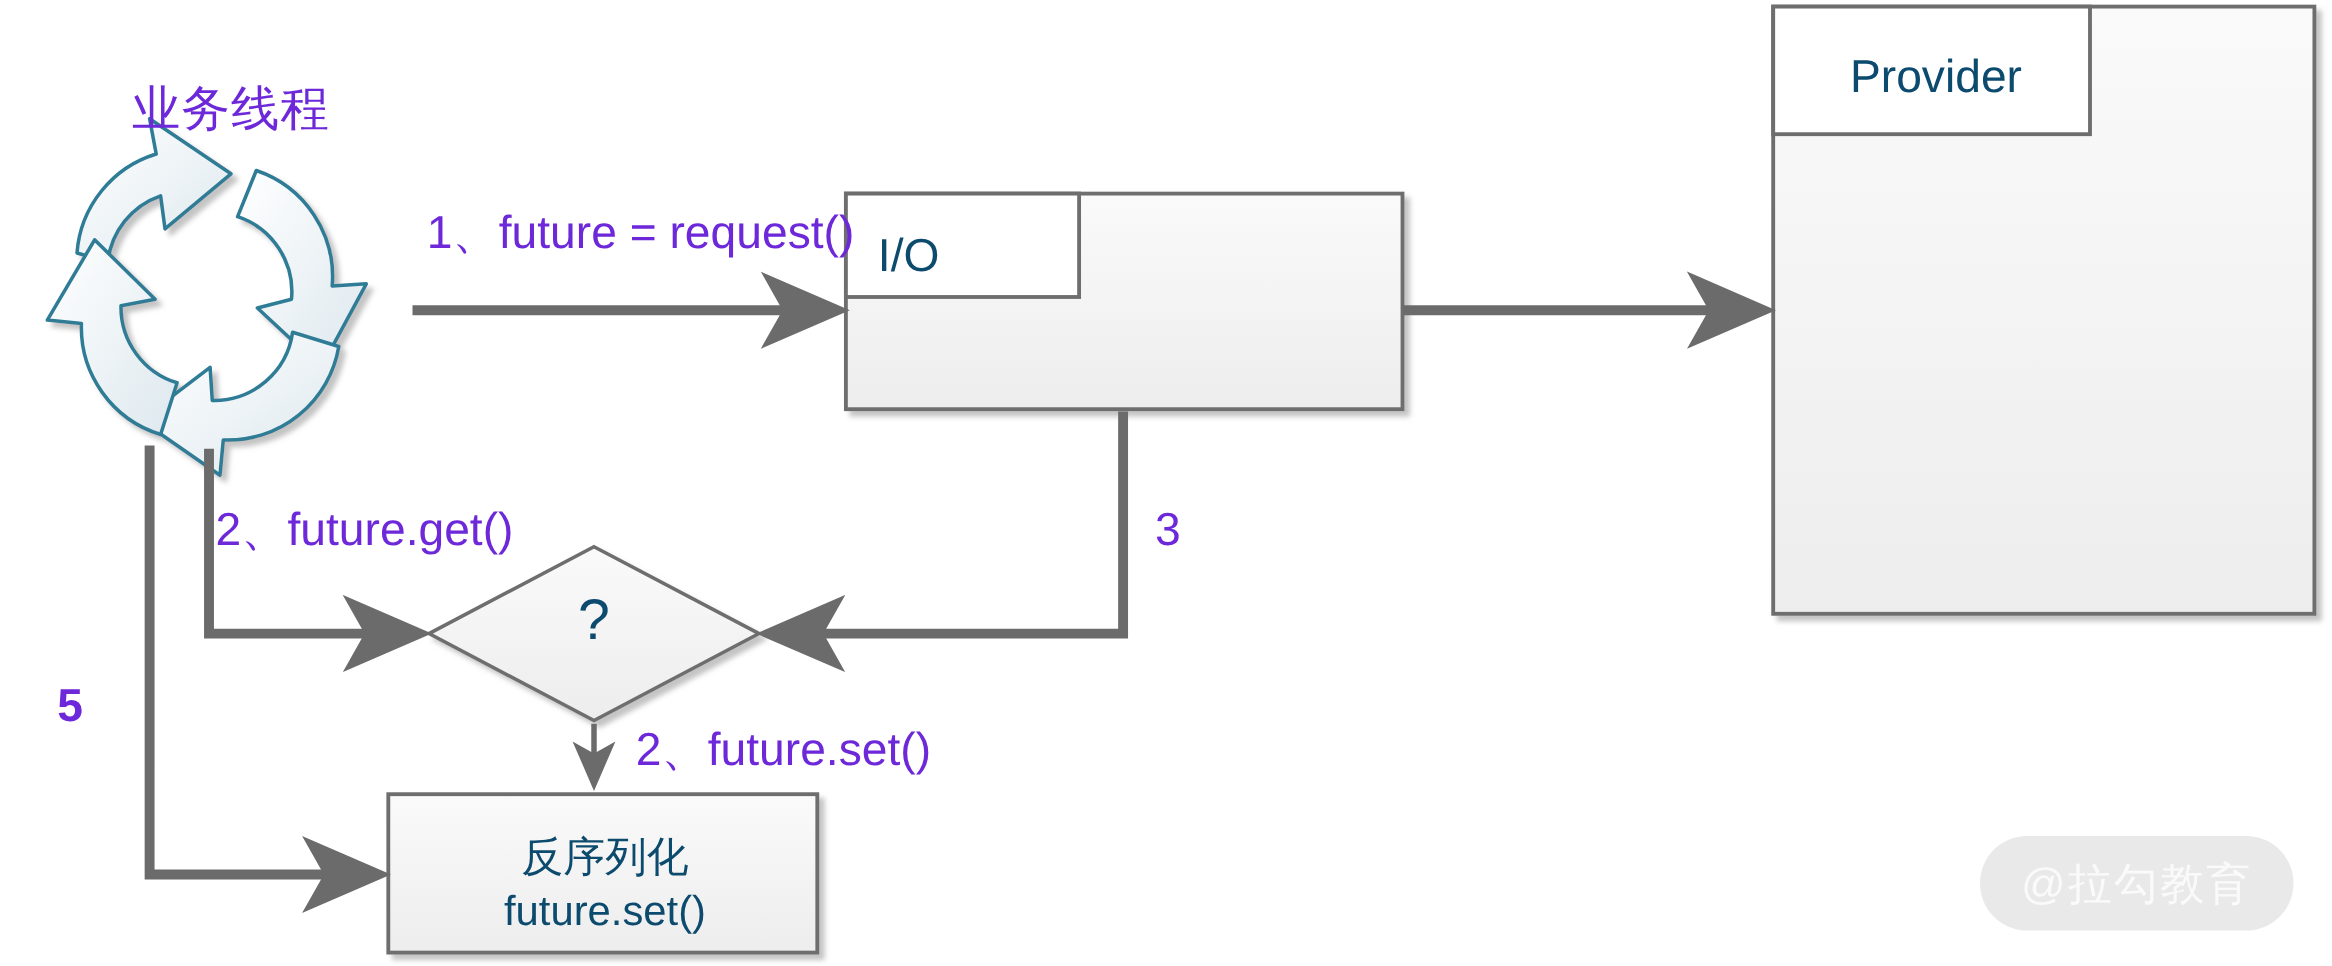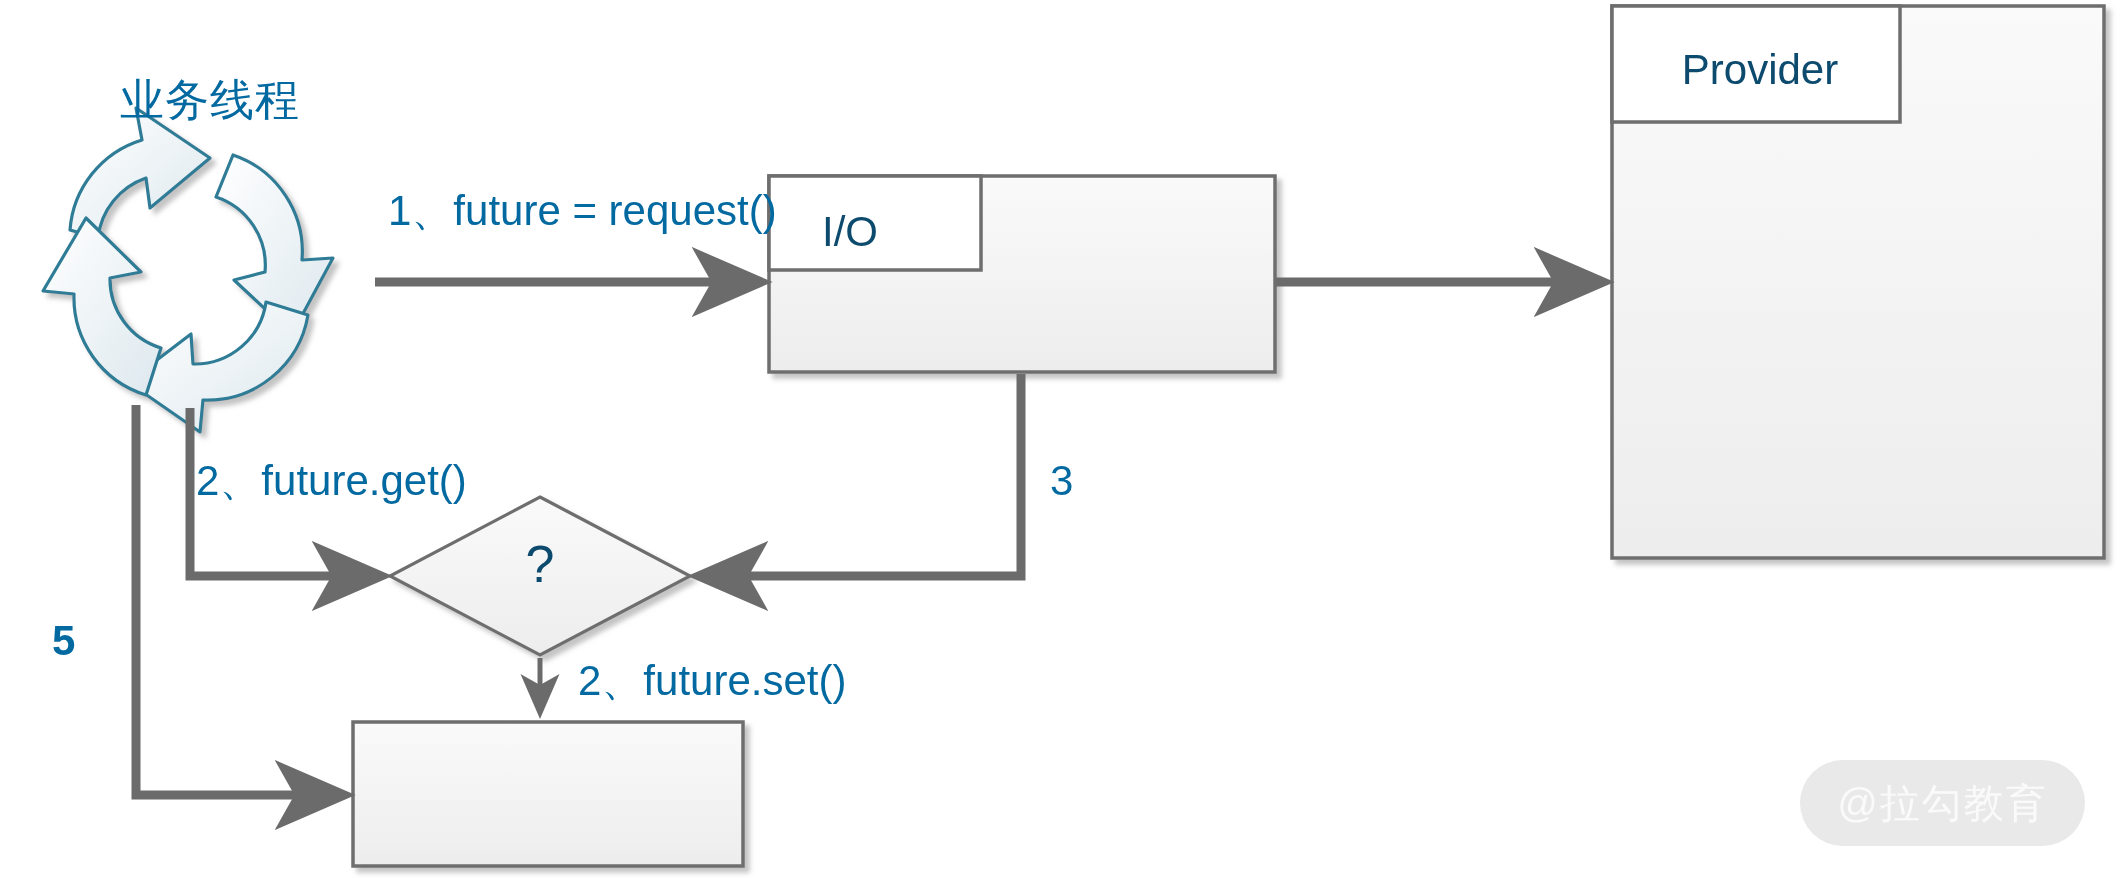--- a/index.html
+++ b/index.html
@@ -1,28 +1,28 @@
 <!DOCTYPE html>
 <html><head>
 <meta charset="utf-8">
 <style>
   html,body{margin:0;padding:0;background:#ffffff;}
   body{font-family:"Liberation Sans","DejaVu Sans",sans-serif;}
   #stage{position:relative;width:2120px;height:878px;background:#ffffff;overflow:hidden;}
   #svg-layer{position:absolute;left:0;top:0;width:2120px;height:878px;}
-  .lbl{position:absolute;color:#0369a1;white-space:nowrap;line-height:1.25;}
+  .lbl{position:absolute;color:#6d28d9;white-space:nowrap;line-height:1.25;}
   .boxtext{position:absolute;display:flex;align-items:center;justify-content:center;
            text-align:left;color:#0c4a6e;white-space:pre-line;line-height:1.3;}
   #thread-title{left:120px;top:72px;font-size:44px;letter-spacing:1px;}
   #lbl-1{left:360px;top:185px;font-size:42px;margin-left:28px;}
   #lbl-2{left:196px;top:455px;font-size:42px;}
   #lbl-3{left:1050px;top:455px;font-size:42px;}
   #lbl-4{left:578px;top:655px;font-size:42px;}
   #lbl-5{left:52px;top:615px;font-size:42px;font-weight:600;}
-  #io-label{left:770px;top:192px;width:180px;height:80px;font-size:42px;justify-content:flex-start;padding-left:28px;box-sizing:border-box;margin-left:24px;}
+  #io-label{left:770px;top:192px;width:180px;height:80px;font-size:42px;justify-content:flex-start;padding-left:28px;box-sizing:border-box;}
   #provider-label{left:1615px;top:15px;width:290px;height:110px;font-size:42px;justify-content:center;}
   #diamond-label{left:470px;top:520px;width:140px;height:90px;font-size:52px;justify-content:center;}
   #deser-label{left:355px;top:740px;width:390px;height:130px;font-size:38px;
                flex-direction:column;justify-content:center;}
   #deser-label span{display:block;}
   #watermark{position:absolute;left:1800px;top:760px;width:285px;height:86px;
              border-radius:43px;background:#e9e9e9;display:flex;align-items:center;
              justify-content:center;color:#fafafa;font-size:40px;letter-spacing:2px;}
 </style>
 </head>
@@ -96,20 +96,24 @@
   </svg>
 
   <div class="lbl" id="thread-title">业务线程</div>
 
   <div class="boxtext" id="io-label">I/O</div>
 
   <div class="boxtext" id="provider-label">Provider</div>
 
   <div class="boxtext" id="diamond-label">?</div>
 
+  <div class="boxtext" id="deser-label">
+    <span>反序列化</span>
+    <span>future.set()</span>
+  </div>
 
   <div class="lbl" id="lbl-1">1、future = request()</div>
   <div class="lbl" id="lbl-2">2、future.get()</div>
   <div class="lbl" id="lbl-3">3</div>
   <div class="lbl" id="lbl-4">2、future.set()</div>
   <div class="lbl" id="lbl-5">5</div>
 
   <div id="watermark">@拉勾教育</div>
 
 </div>

